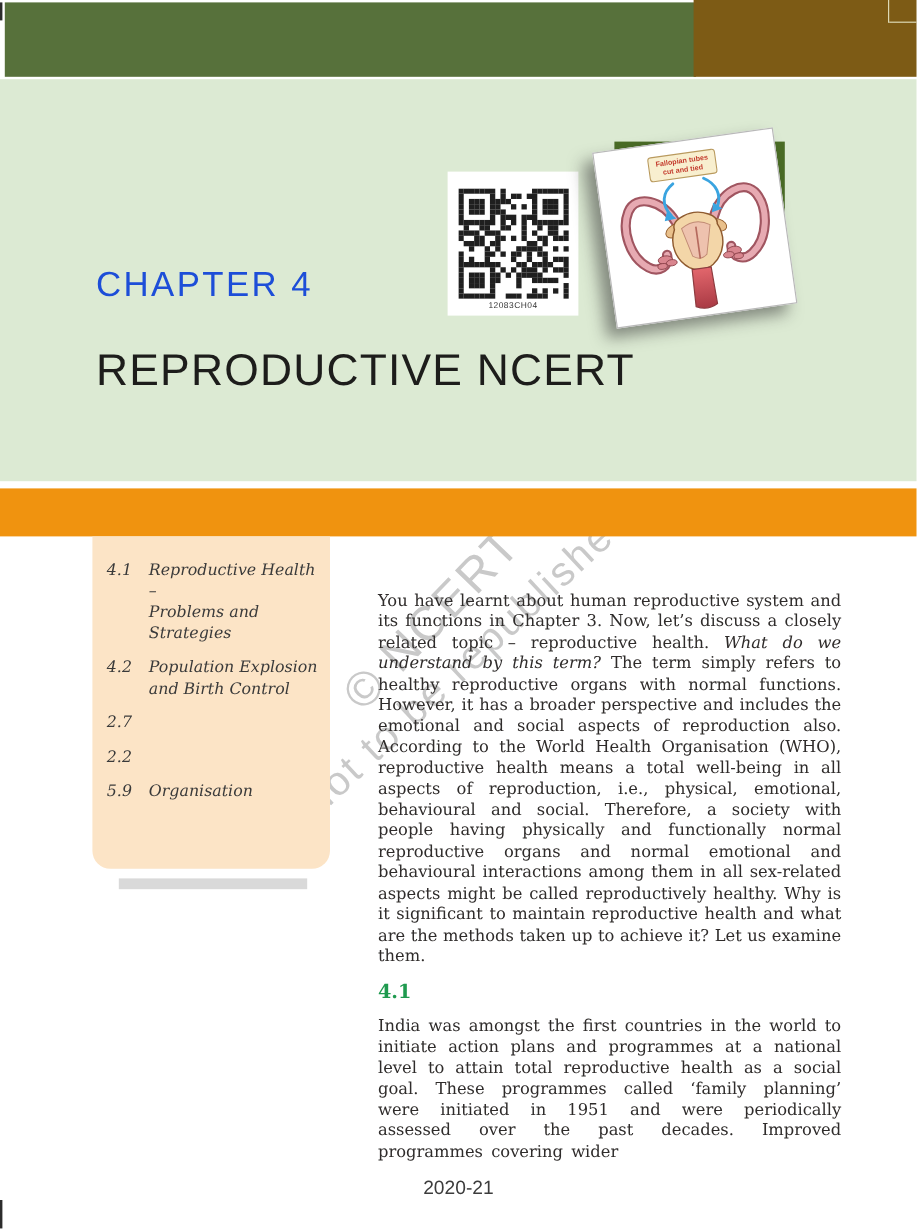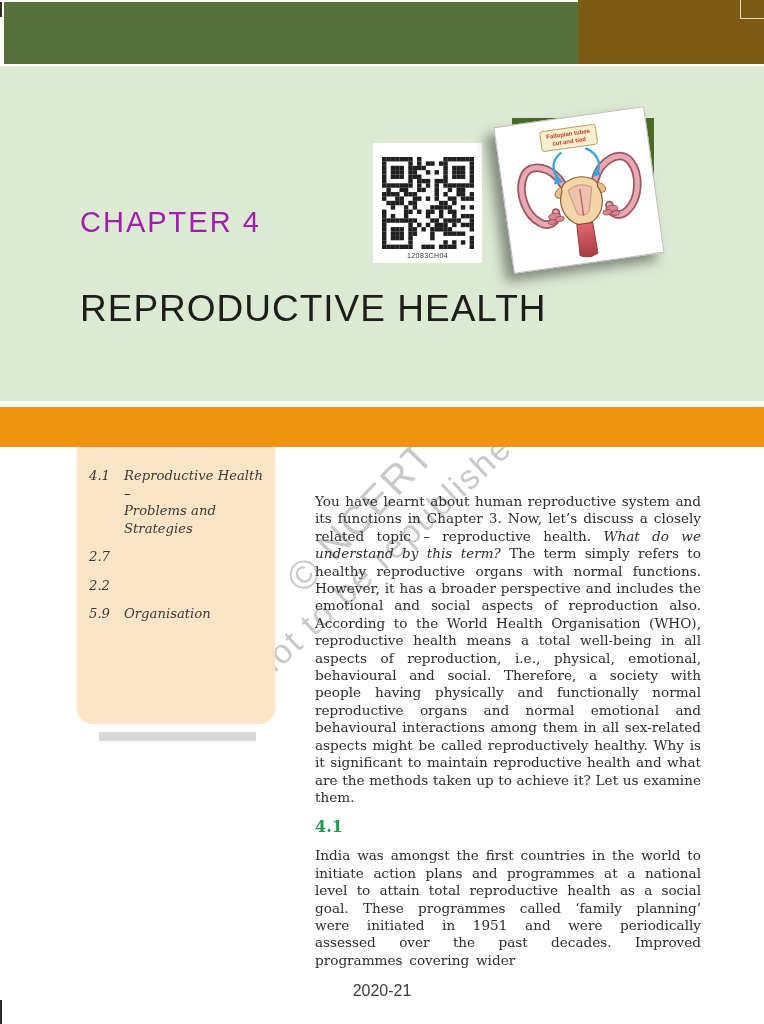--- a/index.html
+++ b/index.html
@@ -9,22 +9,22 @@
   
   .topbar-green{position:absolute;left:4px;top:2px;width:576px;height:62px;background:#57713b;}
   .topbar-brown{position:absolute;left:578px;top:0;width:186px;height:64px;background:#7d5b15;}
   .cropmark-v{position:absolute;left:740px;top:0;width:1px;height:19px;background:#ddd9b5;}
   .cropmark-h{position:absolute;left:741px;top:18px;width:23px;height:1px;background:#ddd9b5;}
   .edge-tick-top{position:absolute;left:0;top:2px;width:2px;height:15px;background:#2c2c2c;}
   .edge-tick-bottom{position:absolute;left:0;top:1000px;width:2px;height:24px;background:#2c2c2c;}
 
   
   .header-band{position:absolute;left:0;top:66px;width:764px;height:335px;background:#dcead3;}
-  .chapter-label{position:absolute;left:80px;top:140px;font-family:"Liberation Sans",sans-serif;
-        font-size:29px;letter-spacing:2px;color:#a21caf;font-weight:400;}
+  .chapter-label{position:absolute;left:80px;top:156px;font-family:"Liberation Sans",sans-serif;
+        font-size:29px;letter-spacing:2px;color:#1d4ed8;font-weight:400;}
   .chapter-title{position:absolute;left:80px;top:222px;font-family:"Liberation Sans",sans-serif;
         font-size:37px;letter-spacing:1px;color:#1d1d1b;font-weight:400;}
 
   .qr-box{position:absolute;left:373px;top:77px;width:109px;height:120px;background:#ffffff;
         display:flex;flex-direction:column;align-items:center;}
   .qr-box svg{margin-top:14px;}
   .qr-caption{font-family:"Liberation Sans",sans-serif;font-size:7px;color:#333;margin-top:3px;letter-spacing:.4px;}
 
   .illus-green{position:absolute;left:512px;top:52px;width:142px;height:134px;background:#4a6c26;}
   .polaroid{position:absolute;left:503px;top:50px;width:150px;height:146px;background:#ffffff;
@@ -69,21 +69,21 @@
 
   <div class="topbar-green"></div>
   <div class="topbar-brown"></div>
   <div class="cropmark-v"></div>
   <div class="cropmark-h"></div>
   <div class="edge-tick-top"></div>
   <div class="edge-tick-bottom"></div>
 
   <div class="header-band">
     <div class="chapter-label">CHAPTER 4</div>
-    <div class="chapter-title">REPRODUCTIVE HEALTH</div>
+    <div class="chapter-title">REPRODUCTIVE NCERT</div>
 
     <div class="qr-box">
       <svg width="92" height="92" viewBox="0 0 92 92" id="qr-svg">
           <rect x="0.00" y="0.00" width="4.43" height="4.43" fill="#1f1f1f"></rect>
           <rect x="4.38" y="0.00" width="4.43" height="4.43" fill="#1f1f1f"></rect>
           <rect x="8.76" y="0.00" width="4.43" height="4.43" fill="#1f1f1f"></rect>
           <rect x="13.14" y="0.00" width="4.43" height="4.43" fill="#1f1f1f"></rect>
           <rect x="17.52" y="0.00" width="4.43" height="4.43" fill="#1f1f1f"></rect>
           <rect x="21.90" y="0.00" width="4.43" height="4.43" fill="#1f1f1f"></rect>
           <rect x="26.29" y="0.00" width="4.43" height="4.43" fill="#1f1f1f"></rect>
@@ -380,20 +380,24 @@
 
   <div class="orange-bar"></div>
 
   <div class="toc-box">
     <div id="toc-list">
         <div class="toc-row">
           <span class="toc-num">4.1</span>
           <span>Reproductive Health –<br>Problems and Strategies</span>
         </div>
         <div class="toc-row">
+          <span class="toc-num">4.2</span>
+          <span>Population Explosion<br>and Birth Control</span>
+        </div>
+        <div class="toc-row">
           <span class="toc-num">2.7</span>
         </div>
         <div class="toc-row">
           <span class="toc-num">2.2</span>
         </div>
         <div class="toc-row">
           <span class="toc-num">5.9</span>
           <span>Organisation</span>
         </div>
       </div>

